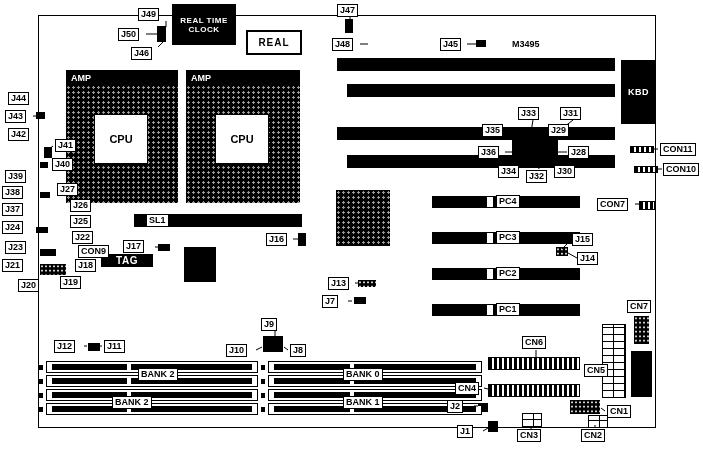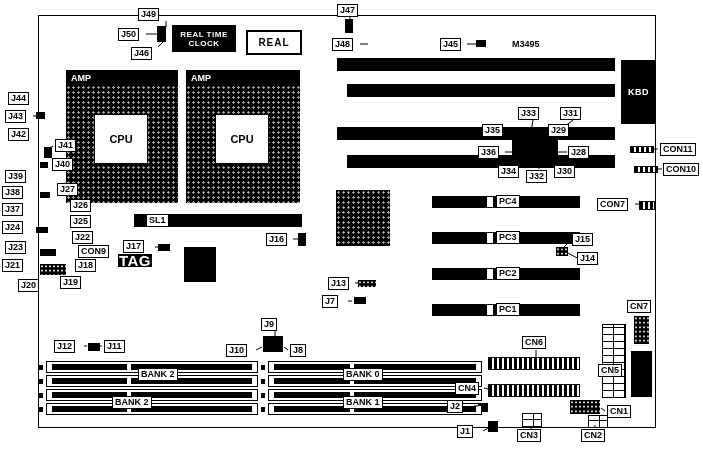--- a/index.html
+++ b/index.html
@@ -25,21 +25,21 @@
 </style>
 </head>
 <body>
 
 <div class="board"></div>
 
 <div class="lbl" style="left:138px;top:8px">J49</div>
 <div class="pin" style="left:157px;top:26px;width:9px;height:16px"></div>
 <div class="lbl" style="left:118px;top:28px">J50</div>
 <div class="lbl" style="left:131px;top:47px">J46</div>
-<div class="bbox" style="left:172px;top:25px;width:64px;height:27px">
+<div class="bbox" style="left:172px;top:4px;width:64px;height:41px">
   <div><span>REAL TIME</span><br><span>CLOCK</span></div>
 </div>
 <div class="bios" style="left:246px;top:30px;width:56px;height:25px">REAL</div>
 <div class="lbl" style="left:337px;top:4px">J47</div>
 <div class="pin" style="left:345px;top:19px;width:8px;height:14px"></div>
 <div class="lbl" style="left:332px;top:38px">J48</div>
 <div class="lbl" style="left:440px;top:38px">J45</div>
 <div class="pin" style="left:476px;top:40px;width:10px;height:7px"></div>
 <div class="txt" style="left:512px;top:39px">M3495</div>
 
@@ -78,21 +78,21 @@
 <div class="lbl" style="left:18px;top:279px">J20</div>
 <div class="lbl" style="left:60px;top:276px">J19</div>
 <div class="pin" style="left:40px;top:162px;width:8px;height:6px"></div>
 <div class="pin" style="left:40px;top:192px;width:10px;height:6px"></div>
 <div class="pin" style="left:36px;top:227px;width:12px;height:6px"></div>
 <div class="pin" style="left:40px;top:249px;width:16px;height:7px"></div>
 <div class="ping" style="left:40px;top:264px;width:26px;height:11px"></div>
 
 <div class="bar" style="left:134px;top:214px;width:168px;height:13px"></div>
 <div class="lbl" style="left:146px;top:214px">SL1</div>
-<div class="bbox" style="left:118px;top:254px;width:34px;height:13px;font-size:15px">TAG</div>
+<div class="bbox" style="left:101px;top:254px;width:52px;height:13px;font-size:10px">TAG</div>
 <div class="bar" style="left:184px;top:247px;width:32px;height:35px"></div>
 <div class="socket" style="left:336px;top:190px;width:54px;height:56px"></div>
 
 <div class="lbl" style="left:266px;top:233px">J16</div>
 <div class="pin" style="left:298px;top:233px;width:8px;height:13px"></div>
 <div class="lbl" style="left:328px;top:277px">J13</div>
 <div class="ping" style="left:358px;top:280px;width:18px;height:7px"></div>
 <div class="lbl" style="left:322px;top:295px">J7</div>
 <div class="pin" style="left:354px;top:297px;width:12px;height:7px"></div>
 
@@ -132,21 +132,21 @@
 <div class="lbl" style="left:496px;top:303px">PC1</div>
 
 <div class="lbl" style="left:572px;top:233px">J15</div>
 <div class="ping" style="left:556px;top:247px;width:12px;height:9px"></div>
 <div class="lbl" style="left:577px;top:252px">J14</div>
 
 <div class="lbl" style="left:627px;top:300px">CN7</div>
 <div class="ping" style="left:634px;top:316px;width:15px;height:28px"></div>
 
 <div class="cellgrid" style="left:602px;top:324px;width:24px;height:74px"></div>
-<div class="lbl" style="left:598px;top:364px">CN5</div>
+<div class="lbl" style="left:584px;top:364px">CN5</div>
 <div class="bar" style="left:631px;top:351px;width:21px;height:46px"></div>
 <div class="lbl" style="left:522px;top:336px">CN6</div>
 <div class="stripe" style="left:488px;top:357px;width:92px;height:13px"></div>
 <div class="lbl" style="left:455px;top:382px">CN4</div>
 <div class="stripe" style="left:488px;top:384px;width:92px;height:13px"></div>
 <div class="lbl" style="left:447px;top:400px">J2</div>
 <div class="pin" style="left:478px;top:403px;width:10px;height:9px"></div>
 <div class="lbl" style="left:457px;top:425px">J1</div>
 <div class="pin" style="left:488px;top:421px;width:10px;height:11px"></div>
 <div class="ping" style="left:570px;top:400px;width:30px;height:14px"></div>

